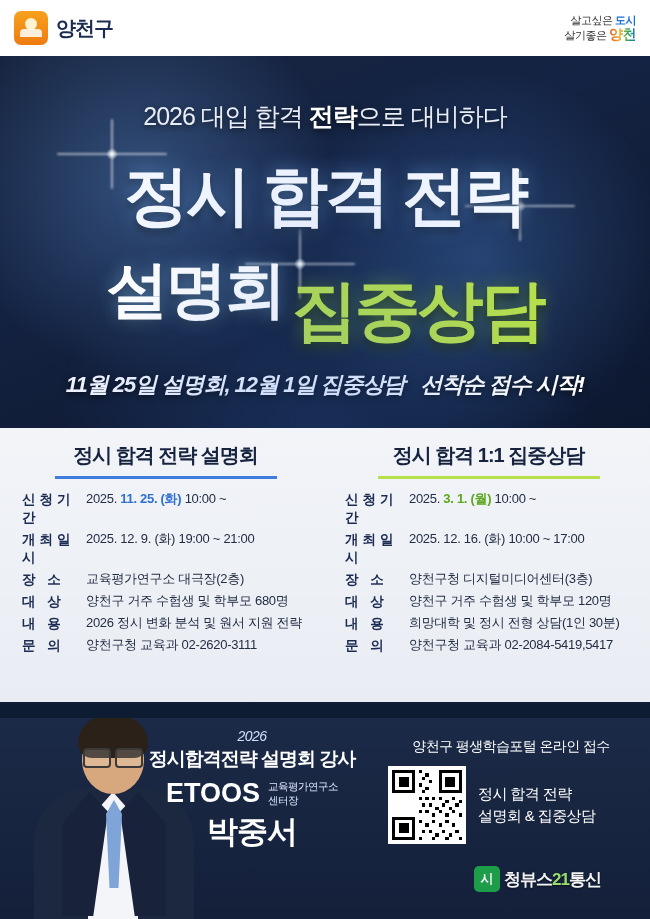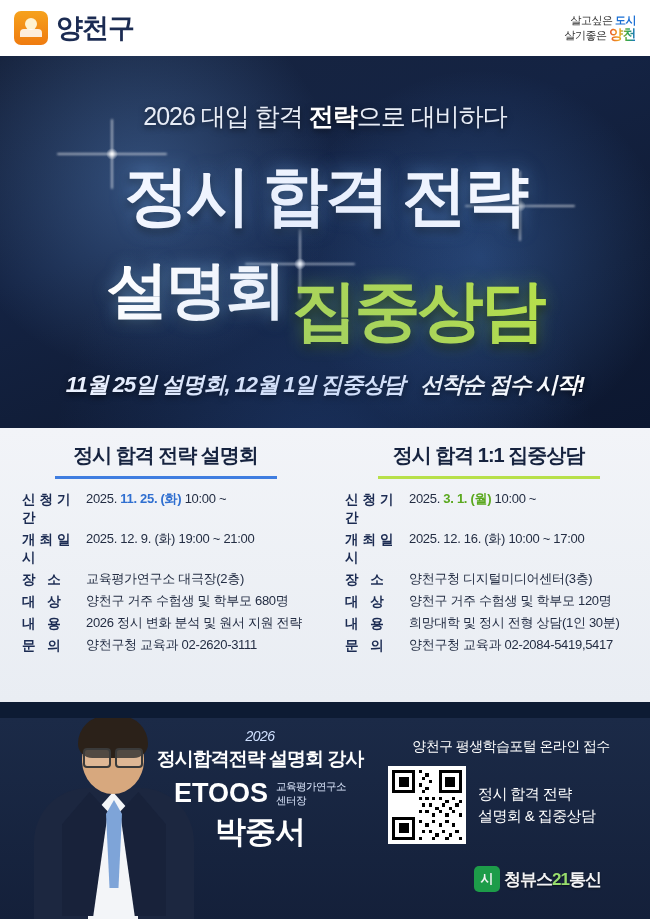--- a/index.html
+++ b/index.html
@@ -33,21 +33,21 @@
     content:"";position:absolute;left:6px;right:6px;bottom:8px;height:8px;
     border-radius:4px 4px 0 0;
     background:#fff;
     opacity:.85;
   }
   .logo-mark:before{
     content:"";position:absolute;left:11px;top:7px;width:12px;height:12px;
     border-radius:50%;background:#fff3d1;
   }
   .logo-text{
-    font-size:27px;font-weight:bold;color:#1b2b52;letter-spacing:-1px;
+    font-size:20px;font-weight:bold;color:#1b2b52;letter-spacing:-1px;
   }
   .slogan{
     text-align:right;line-height:1.15;
   }
   .slogan .l1{font-size:11px;color:#333;letter-spacing:-.5px;}
   .slogan .l1 b{color:#1a6fd4;}
   .slogan .l2{font-size:11px;color:#333;letter-spacing:-.5px;}
   .slogan .l2 b{
     font-size:14px;
     background:linear-gradient(90deg,#e8502a,#f0a81c 40%,#2fa84f 70%,#1a6fd4);
@@ -188,21 +188,21 @@
   }
   .sp-lapelL{
     position:absolute;left:36px;top:116px;width:46px;height:124px;background:#18223a;
     clip-path:polygon(60% 0,100% 16%,68% 100%,0 100%,0 26%);
   }
   .sp-lapelR{
     position:absolute;left:94px;top:116px;width:46px;height:124px;background:#18223a;
     clip-path:polygon(40% 0,100% 26%,100% 100%,32% 100%,0 16%);
   }
   .lecturer{
-    position:absolute;left:144px;top:10px;width:232px;text-align:center;color:#fff;
+    position:absolute;left:136px;top:10px;width:232px;text-align:center;color:#fff;
   }
   .lec-year{font-size:14px;font-style:italic;color:#cfe0ff;letter-spacing:-.5px;}
   .lec-line{font-size:19px;font-weight:bold;letter-spacing:-1px;margin-top:2px;}
   .lec-brandrow{display:flex;align-items:center;justify-content:center;gap:8px;margin-top:6px;}
   .lec-brand{font-size:27px;font-weight:bold;letter-spacing:0px;color:#fff;}
   .lec-role{font-size:10.5px;line-height:1.25;color:#dbe6fb;text-align:left;letter-spacing:-.5px;}
   .lec-name{font-size:31px;font-weight:bold;letter-spacing:-1px;margin-top:2px;}
 
   .apply{
     position:absolute;left:388px;top:20px;width:250px;color:#fff;

